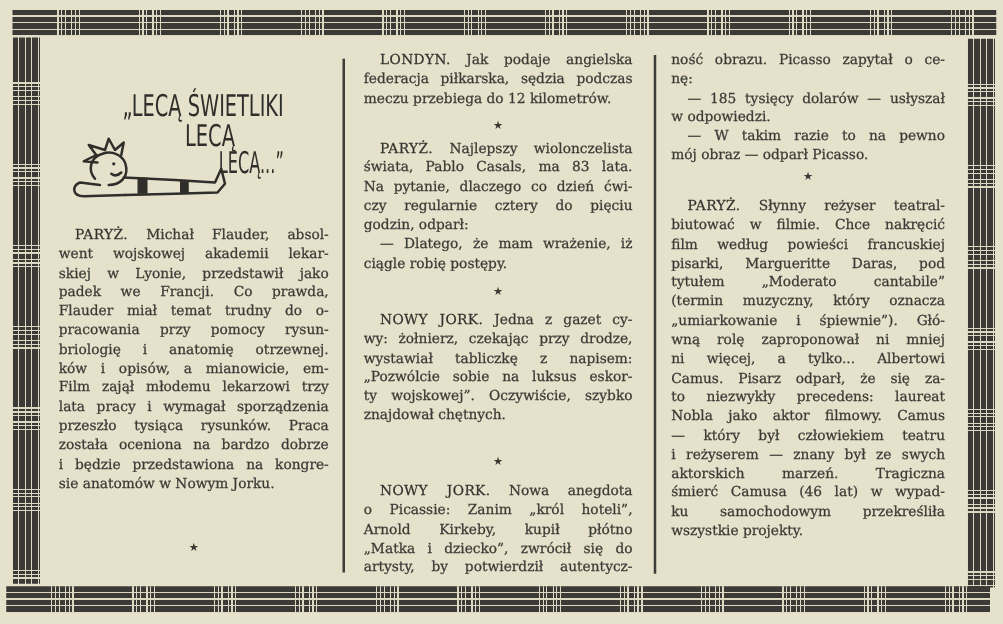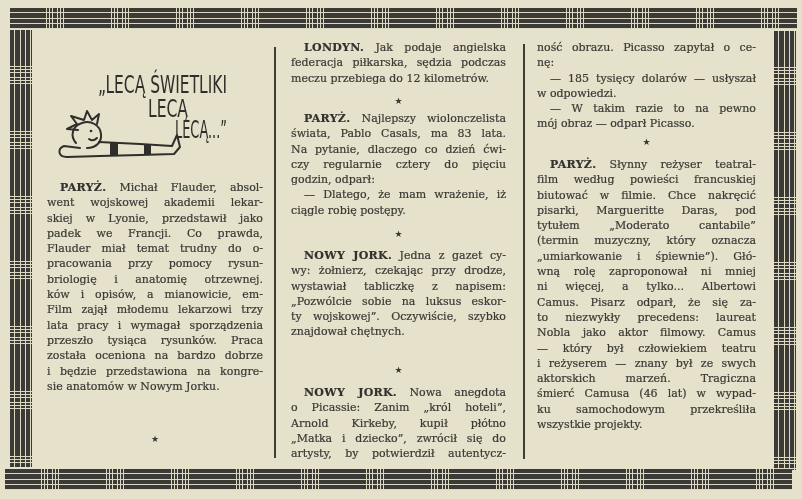--- a/index.html
+++ b/index.html
@@ -17,21 +17,21 @@
       repeating-linear-gradient(180deg, transparent 0 36px, var(--lt) 36px 37px, transparent 37px 39px, var(--lt) 39px 40px, transparent 40px 42px, var(--lt) 42px 43px, transparent 43px 47px, var(--lt) 47px 48px, transparent 48px 50px, var(--lt) 50px 51px, transparent 51px 53px, var(--lt) 53px 54px, transparent 54px 65px),
       repeating-linear-gradient(90deg, var(--dk) 0 4.3px, var(--lt) 4.3px 5.3px);
   }
   .rule{position:absolute;width:2px;background:#3e3d39;}
   .col{position:absolute;top:0;height:499px;}
   .block{position:absolute;left:0;right:0;}
   .ln{height:15.3px;line-height:15.3px;white-space:nowrap;font-size:11px;
       text-align:justify;text-align-last:justify;-webkit-text-stroke:0.2px var(--ink);}
   .ln.end{text-align-last:left;}
   .ln.ind{padding-left:13px;}
-  .dl{font-weight:bold;letter-spacing:0.3px;color:#32312d;}
+  .dl{font-weight:normal;letter-spacing:0.3px;color:#32312d;}
   .star{position:absolute;left:0;right:0;height:12px;line-height:12px;text-align:center;font-size:9px;color:#3a3934;}
   .cartoon{position:absolute;left:40px;top:50px;width:230px;height:125px;}
   .cap{font-family:"DejaVu Sans",sans-serif;font-size:24px;fill:#2f2e2a;}
 </style>
 </head>
 <body>
 
 <div class="band hband" style="left:10px;top:8px;width:787px;height:21px;"></div>
 <div class="band vband" style="left:10px;top:30px;width:22px;height:437px;"></div>
 <div class="band vband" style="left:774px;top:31px;width:22px;height:439px;"></div>
@@ -127,22 +127,22 @@
     <div class="ln end">nę:</div>
     <div class="ln ind">— 185 tysięcy dolarów — usłyszał</div>
     <div class="ln end">w odpowiedzi.</div>
     <div class="ln ind">— W takim razie to na pewno</div>
     <div class="ln end">mój obraz — odparł Picasso.</div>
   </div>
   <div class="star" style="top:136px;">★</div>
 
   <div class="block" style="top:157px;">
     <div class="ln ind"><span class="dl">PARYŻ.</span> <span>Słynny reżyser teatral-</span></div>
+    <div class="ln">biutować w filmie. Chce nakręcić</div>
     <div class="ln">film według powieści francuskiej</div>
-    <div class="ln">biutować w filmie. Chce nakręcić</div>
     <div class="ln">pisarki, Margueritte Daras, pod</div>
     <div class="ln">tytułem „Moderato cantabile”</div>
     <div class="ln">(termin muzyczny, który oznacza</div>
     <div class="ln">„umiarkowanie i śpiewnie”). Głó-</div>
     <div class="ln">wną rolę zaproponował ni mniej</div>
     <div class="ln">ni więcej, a tylko... Albertowi</div>
     <div class="ln">Camus. Pisarz odparł, że się za-</div>
     <div class="ln">to niezwykły precedens: laureat</div>
     <div class="ln">Nobla jako aktor filmowy. Camus</div>
     <div class="ln">— który był człowiekiem teatru</div>

